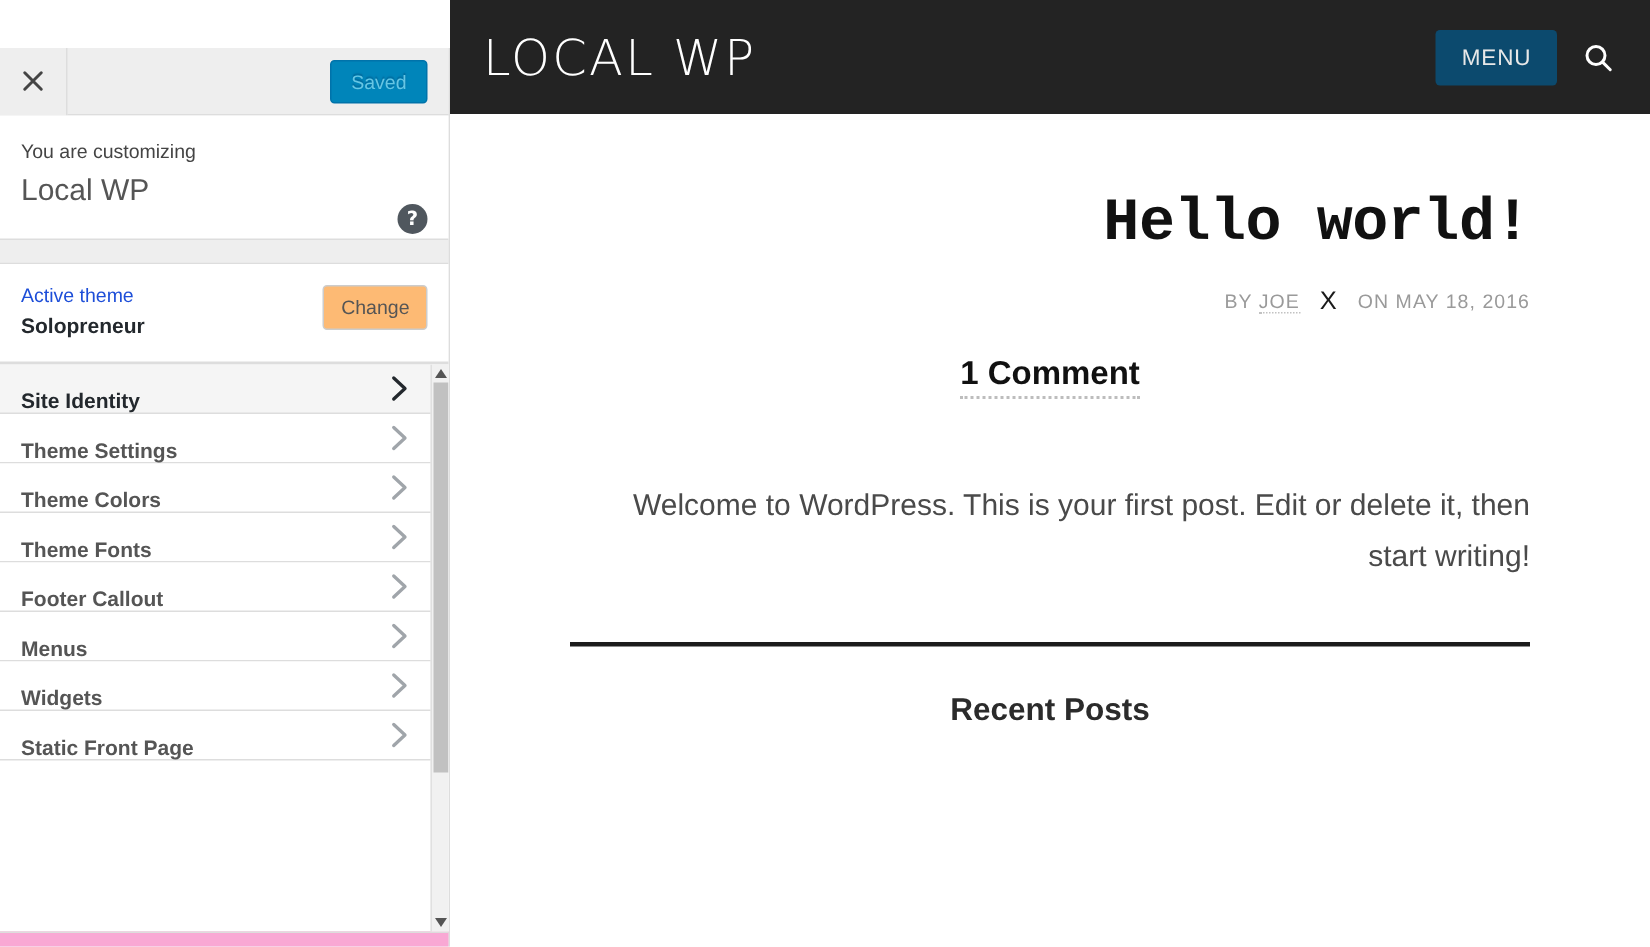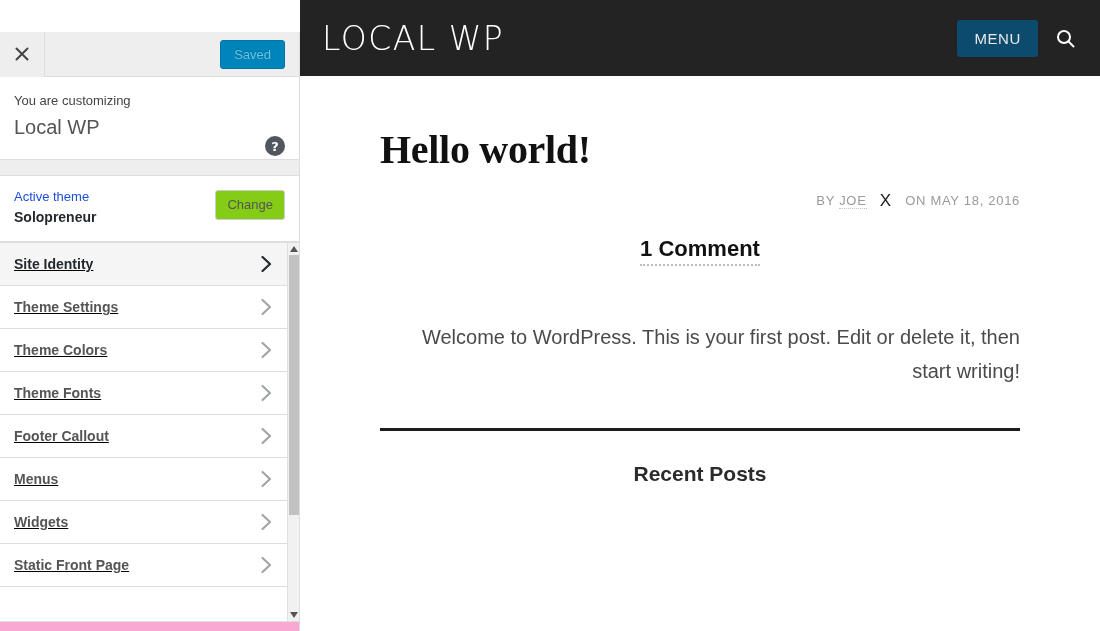--- a/index.html
+++ b/index.html
@@ -79,43 +79,42 @@
   
   .theme-panel {
     background: #fff; border-top: 1px solid #ddd; border-bottom: 1px solid #ddd;
     padding: 11px 14px 13px 14px;
     position: relative; flex: 0 0 auto;
   }
   .theme-label { font-size: 13px; color: #1d4ed8; line-height: 1.5; }
   .theme-name { font-size: 14px; color: #23282d; font-weight: bold; line-height: 1.5; margin-top: 1px; }
   .change-btn {
     position: absolute; right: 14px; top: 14px;
-    background: #84cc16; border: 1px solid #ccc; border-radius: 3px;
+    background: #fdba74; border: 1px solid #ccc; border-radius: 3px;
     color: #555; font-size: 13px; padding: 4px 11px;
     cursor: pointer; line-height: 1.6;
   }
 
   
   .sections-wrap {
     flex: 1 1 auto;
     position: relative;
     overflow: hidden;
     background: #fff;
     border-top: 1px solid #ddd;
   }
   .sections-inner { position: absolute; left:0; top:0; width: 290px; }
   .section-row {
-    height: 43px;
+    height: 33px;
     border-bottom: 1px solid #ddd;
-    display: flex; align-items: center;
+    display: flex; align-items: flex-end;
     padding: 0 14px;
     background: #fff;
     cursor: pointer;
     position: relative;
-    text-decoration: underline;
   }
   .section-row.is-hover { background: #f5f5f5; }
   .section-row .label {
     font-size: 14px; color: #555; font-weight: bold;
   }
   .section-row.is-hover .label { color: #23282d; }
   .section-row .chev {
     position: absolute; right: 18px; top: 50%; transform: translateY(-50%);
     color: #a0a5aa;
   }
@@ -203,24 +202,24 @@
   }
   .search-toggle {
     width: 30px; height: 30px; display:flex; align-items:center; justify-content:center;
     color: #fff; cursor: pointer;
   }
   .search-toggle svg { display:block; }
 
   .content { padding: 0 20px; }
   .entry { max-width: 640px; margin: 0 auto; }
   .post-title {
-    font-family: Liberation Serif, serif;
+    font-family: Liberation Mono, monospace;
     font-weight: bold;
     font-size: 40px;
-    text-align: left;
+    text-align: right;
     color: #111;
     margin-top: 52px;
     line-height: 1.1;
     letter-spacing: -0.3px;
   }
   .byline {
     text-align: right; margin-top: 18px;
     font-size: 13px; letter-spacing: 0.7px;
     color: #9a9a9a;
   }

